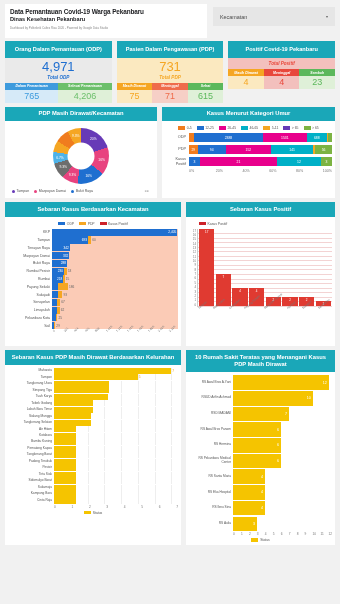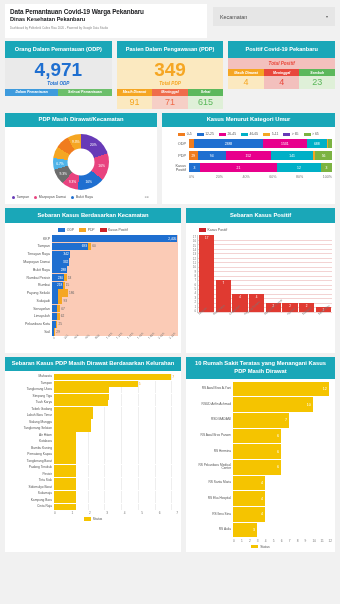--- a/index.html
+++ b/index.html
@@ -28,21 +28,21 @@
 
   
   .kpis { display:flex; gap:5px; margin-top:3px; }
   .kpi { flex:1; display:flex; flex-direction:column; }
   .kpi-head {
     background:#1aa7b8; color:#fff; font-weight:bold; font-size:5.6px;
     text-align:center; padding:3px 2px; line-height:1.25; min-height:17px;
     display:flex; align-items:center; justify-content:center;
   }
   .kpi-body { text-align:center; padding:2px 0 3px 0; }
-  .kpi-num { font-size:19px; font-weight:700; line-height:1.05; }
+  .kpi-num { font-size:13px; font-weight:400; line-height:1.05; }
   .kpi-lbl { font-size:4.6px; font-style:italic; font-weight:bold; margin-top:1px; }
   .kpi-sub { display:flex; }
   .kpi-sub > div { flex:1; text-align:center; }
   .sub-head { font-size:3.5px; font-weight:bold; font-style:italic; color:#fff; padding:1.5px 0; }
   .sub-val { font-size:9px; padding:1px 0 2px 0; }
 
   .odp .kpi-body { background:#eaeaea; }
   .odp .kpi-num, .odp .kpi-lbl { color:#1f6fd0; }
   .pdp .kpi-body { background:#fbe9c0; }
   .pdp .kpi-num, .pdp .kpi-lbl { color:#f5a623; }
@@ -144,34 +144,38 @@
       <div class="kpi odp">
         <div class="kpi-head">Orang Dalam Pemantauan (ODP)</div>
         <div class="kpi-body">
           <div class="kpi-num">4,971</div>
           <div class="kpi-lbl">Total ODP</div>
         </div>
         <div class="kpi-sub">
           <div class="sub-head" style="background:#3e9bdd">Dalam Pemantauan</div>
           <div class="sub-head" style="background:#6cbf6b">Selesai Pemantauan</div>
         </div>
+        <div class="kpi-sub">
+          <div class="sub-val" style="background:#d6eaf8;color:#3e9bdd">765</div>
+          <div class="sub-val" style="background:#dff0d8;color:#6cbf6b">4,206</div>
+        </div>
       </div>
       <div class="kpi pdp">
         <div class="kpi-head">Pasien Dalam Pengawasan (PDP)</div>
         <div class="kpi-body">
-          <div class="kpi-num">349</div>
+          <div class="kpi-num">731</div>
           <div class="kpi-lbl">Total PDP</div>
         </div>
         <div class="kpi-sub">
           <div class="sub-head" style="background:#f5a623">Masih Dirawat</div>
           <div class="sub-head" style="background:#ef6c4b">Meninggal</div>
           <div class="sub-head" style="background:#5cb85c">Sehat</div>
         </div>
         <div class="kpi-sub">
-          <div class="sub-val" style="background:#fbe9c0;color:#f5a623">91</div>
+          <div class="sub-val" style="background:#fbe9c0;color:#f5a623">75</div>
           <div class="sub-val" style="background:#f6cfc6;color:#ef6c4b">71</div>
           <div class="sub-val" style="background:#dff0d8;color:#5cb85c">615</div>
         </div>
       </div>
       <div class="kpi pos">
         <div class="kpi-head">Positif Covid-19 Pekanbaru</div>
         <div class="kpi-body">
           <div class="kpi-lbl">Total Positif</div>
         </div>
         <div class="kpi-sub">

